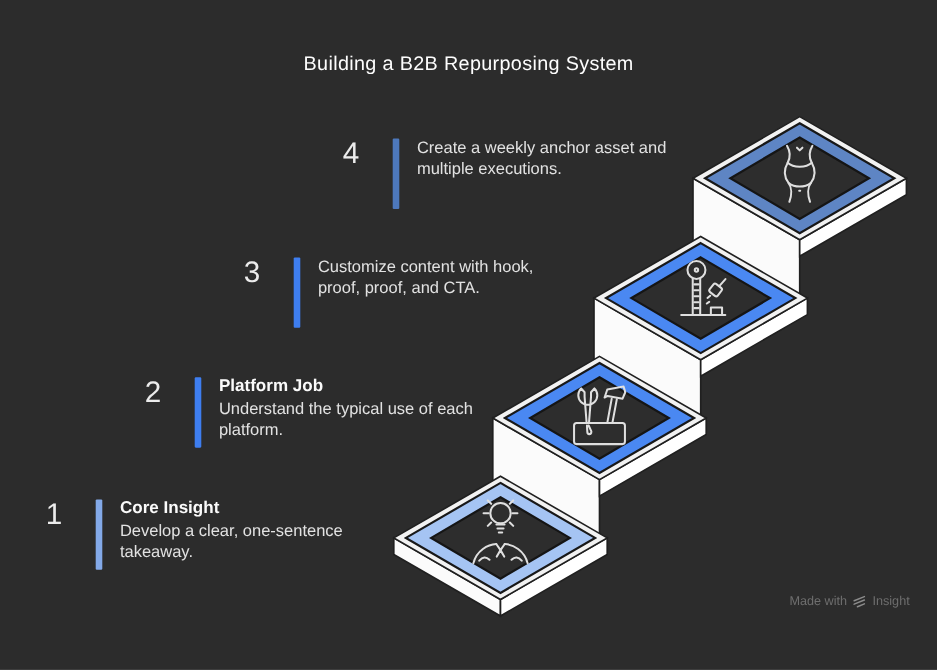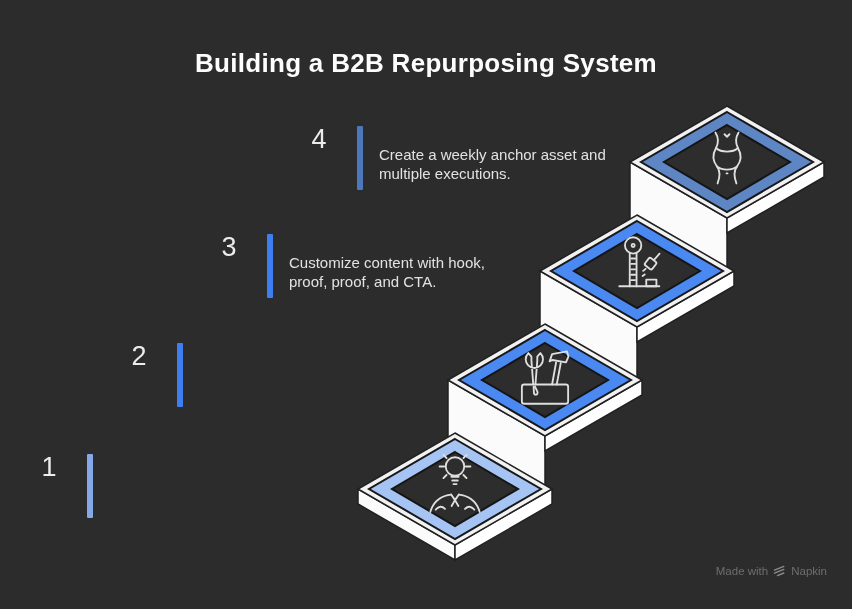--- a/index.html
+++ b/index.html
@@ -6,22 +6,22 @@
   body{font-family:"Liberation Sans", sans-serif;}
   .canvas{
     position:relative;
     width:852px;height:609px;
     overflow:hidden;
   }
   .main-title{
     position:absolute;
     top:48px;left:0;right:0;
     text-align:center;
-    font-size:26px;
-    font-weight:bold;
+    font-size:18px;
+    font-weight:normal;
     color:#fdfdfd;
     letter-spacing:.3px;
   }
   .stairs-svg{position:absolute;left:0;top:0;}
   .step-row{
     position:absolute;
     display:flex;
     align-items:flex-start;
   }
   .step-number{
@@ -41,26 +41,26 @@
   .step-text{margin-left:16px;}
   .step-title{
     font-size:15.5px;
     font-weight:bold;
     color:#fafafa;
     margin-top:2px;
   }
   .step-desc{
     font-size:15px;
     color:#e2e2e2;
-    margin-top:22px;
+    margin-top:2px;
     line-height:1.27;
   }
   .credit{
     position:absolute;
-    right:25px;top:564px;
+    right:25px;top:540px;
     display:flex;
     align-items:center;
     gap:5px;
     font-size:11.5px;
   }
 </style>
 </head>
 <body>
 
 <div class="canvas" style="background-color: rgb(44, 44, 44);">
@@ -157,34 +157,40 @@
     <div class="step-number">3</div>
     <div class="step-bar" style="background-color: rgb(62, 126, 240);"></div>
     <div class="step-text" style="width:235px;">
       <div class="step-desc">Customize content with hook, proof, proof, and CTA.</div>
     </div>
   </div>
 
   <div class="step-row" style="left:122px;top:340px;">
     <div class="step-number">2</div>
     <div class="step-bar" style="background-color: rgb(62, 126, 240);"></div>
+    <div class="step-text" style="width:262px;">
+      <div class="step-title">Platform Job</div>
+      <div class="step-desc">Understand the typical use of each platform.</div>
+    </div>
   </div>
 
   <div class="step-row" style="left:32px;top:451px;">
     <div class="step-number">1</div>
     <div class="step-bar" style="background-color: rgb(131, 169, 232);"></div>
     <div class="step-text" style="width:225px;">
+      <div class="step-title">Core Insight</div>
+      <div class="step-desc">Develop a clear, one-sentence takeaway.</div>
     </div>
   </div>
 
   <div class="credit" style="color: rgb(110, 110, 110);">
     <span>Made with</span>
     <svg width="13" height="13" viewBox="0 0 13 13">
       <g fill="none" stroke-width="1.4" stroke-linecap="round" stroke="#8b8b8b">
         <path d="M1.5 6.2 L10.8 2.4"></path>
         <path d="M1.5 9.2 L10.8 5.4"></path>
         <path d="M4.5 11.6 L10.8 9"></path>
       </g>
     </svg>
-    <span>Napkin</span>
+    <span>Insight</span>
   </div>
 
 </div>
 
 </body></html>

